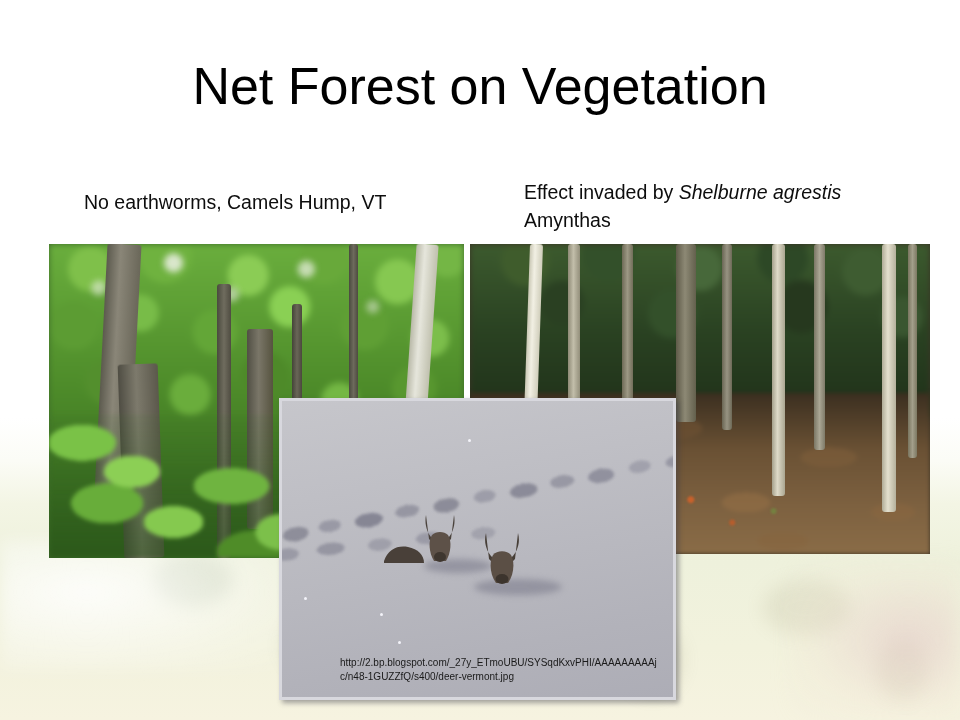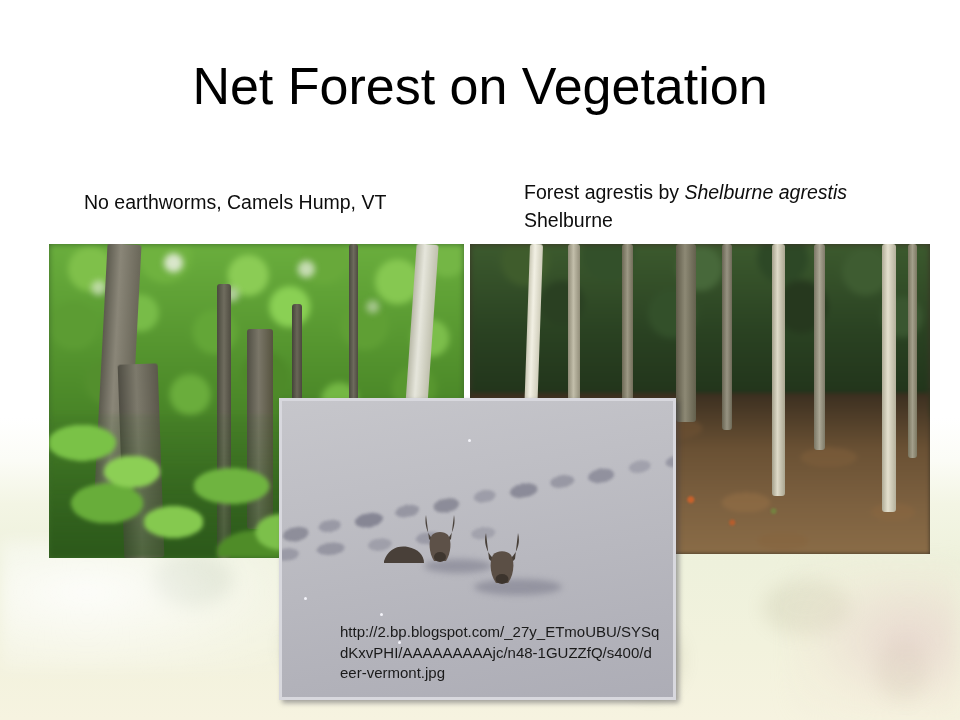--- a/index.html
+++ b/index.html
@@ -319,21 +319,21 @@
     width: 3px; height: 3px;
     border-radius: 50%;
     background: rgba(250,250,255,0.9);
   }
   .deer-url {
     position: absolute;
     left: 58px;
     bottom: 14px;
     width: 320px;
     color: #1a1a1a;
-    font-size: 15px;
+    font-size: 10px;
     line-height: 1.35;
     font-family: "Liberation Sans", sans-serif;
     word-break: break-all;
   }
 </style>
 </head>
 <body>
 
 <div class="slide">
 
@@ -343,22 +343,22 @@
   <div class="bg-white-patch"></div>
   <div class="bg-pink"></div>
 
   <div class="title">Net Forest on Vegetation</div>
 
   <div class="caption caption-left">
     <span>No earthworms, Camels Hump, VT</span>
   </div>
 
   <div class="caption caption-right">
-    <span>Forest agrestis by </span><span class="sci-name">Shelburne agrestis</span><br>
-    <span>Shelburne</span>
+    <span>Effect invaded by </span><span class="sci-name">Shelburne agrestis</span><br>
+    <span>Amynthas</span>
   </div>
 
   <div class="photo photo-left">
     <div class="pl-canopy"></div>
     <div class="pl-sky"></div>
     <div class="trunk" style="left:52px; top:0; width:34px; height:250px; background:linear-gradient(90deg,#5c5a4e,#8a8678 40%,#6a6759 100%); transform:rotate(3deg);"></div>
     <div class="trunk" style="left:72px; top:120px; width:40px; height:194px; background:linear-gradient(90deg,#4f4d43,#7d7a6c 45%,#5b584b 100%); transform:rotate(-2deg);"></div>
     <div class="trunk" style="left:168px; top:40px; width:14px; height:274px; background:linear-gradient(90deg,#4a4a3e,#6f6c5e 50%,#4f4c41 100%);"></div>
     <div class="trunk" style="left:198px; top:85px; width:26px; height:200px; background:linear-gradient(90deg,#514f44,#7a7668 45%,#56533f 100%);"></div>
     <div class="trunk" style="left:243px; top:60px; width:10px; height:240px; background:linear-gradient(90deg,#444338,#696657 50%,#4b483d 100%);"></div>

